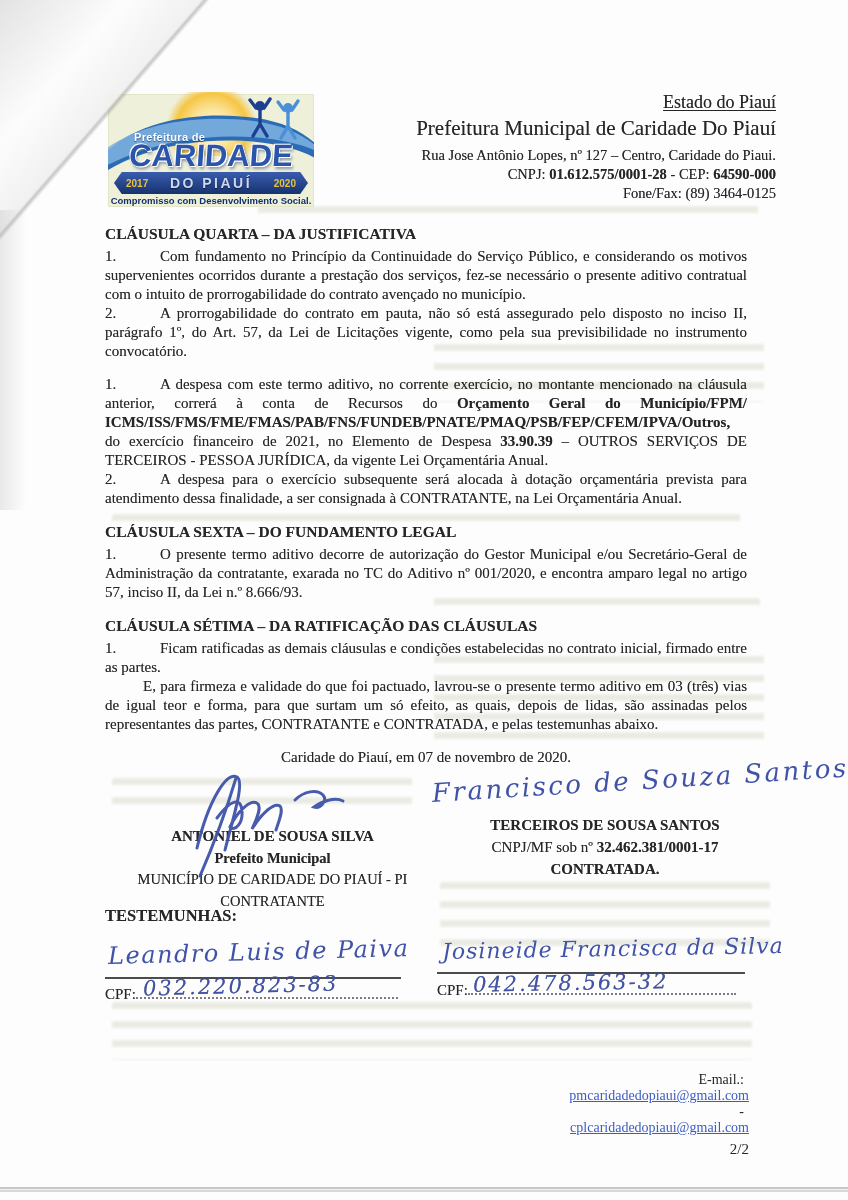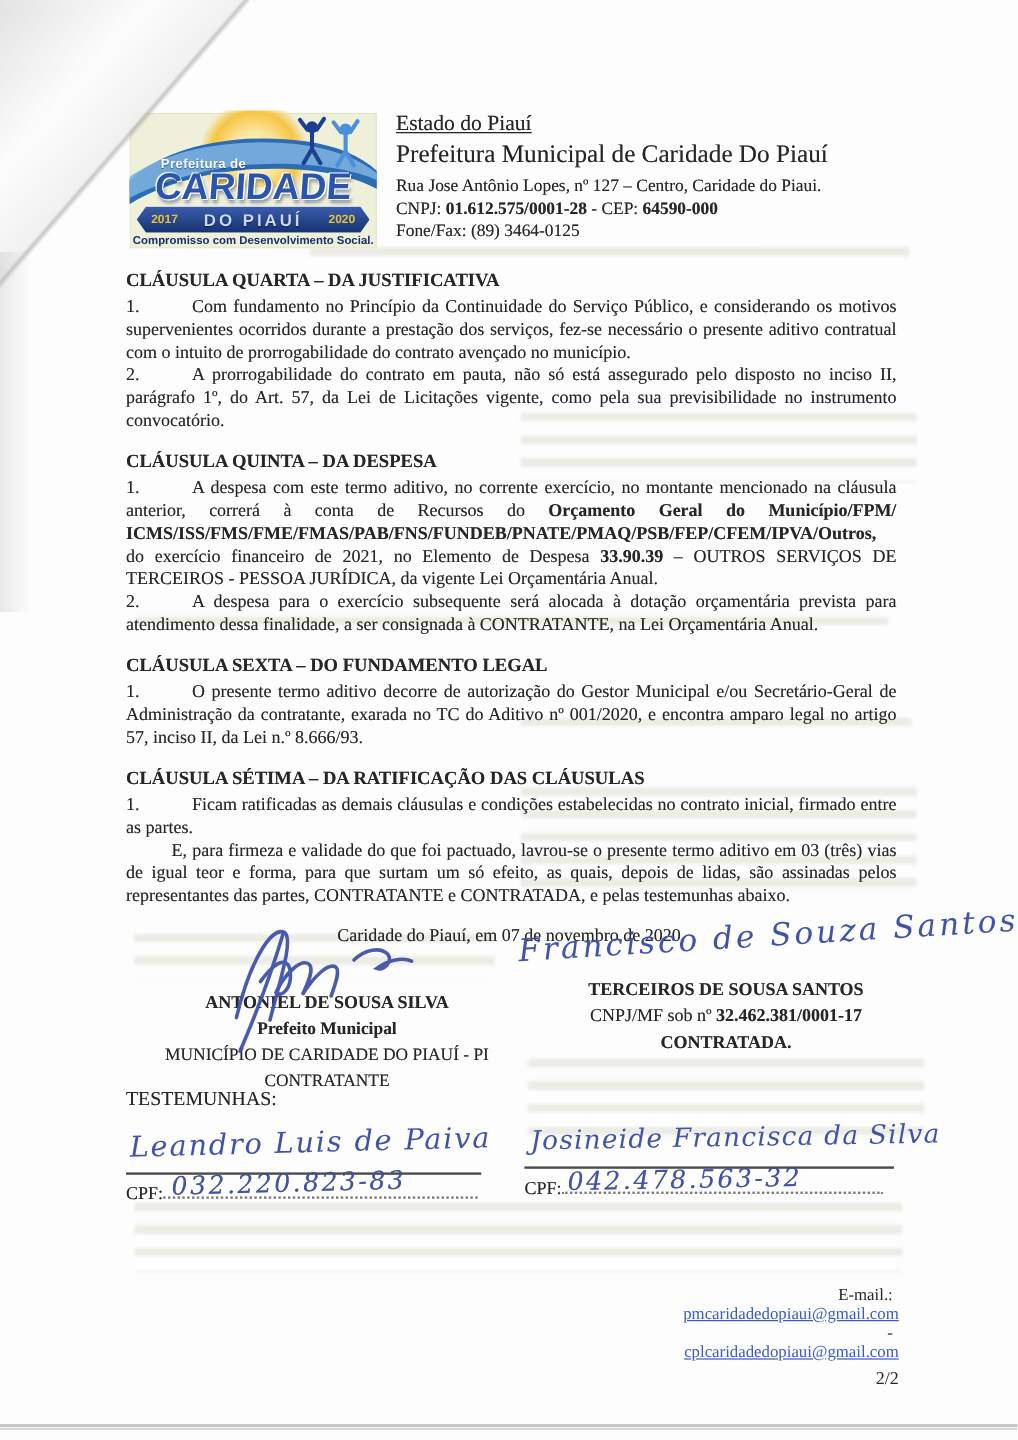--- a/index.html
+++ b/index.html
@@ -44,21 +44,21 @@
   .logo-banner{position:absolute;left:6px;right:6px;top:78px;height:22px;z-index:2;
     background:linear-gradient(#3a5cae,#16336f);
     clip-path:polygon(0 50%,4% 0,96% 0,100% 50%,96% 100%,4% 100%);
     display:flex;align-items:center;justify-content:space-between;padding:0 12px;box-sizing:border-box;}
   .logo-year{font:bold 10px "Liberation Sans",sans-serif;color:#e8c23a;}
   .logo-dp{font:bold 14px "Liberation Sans",sans-serif;color:#cdd8f1;letter-spacing:2.5px;text-shadow:0 1px 1px #0a1d45;}
   .logo-tag{position:absolute;left:0;right:0;bottom:1px;text-align:center;z-index:2;
     font:bold 9.5px "Liberation Sans",sans-serif;color:#13306e;}
 
   
-  .hdr{position:absolute;left:330px;top:92px;width:460px;text-align:left;z-index:2;
+  .hdr{position:absolute;left:316px;top:92px;width:460px;text-align:right;z-index:2;
     text-shadow:0 0 .4px rgba(0,0,0,.45);}
   .hdr-state{font-size:18px;text-decoration:underline;text-underline-offset:2px;}
   .hdr-muni{font-size:21px;margin-top:3px;text-underline-offset:3px;}
   .hdr-addr{font-size:14.5px;margin-top:6px;}
   .hdr-cnpj{font-size:14.5px;margin-top:2px;}
   .hdr-phone{font-size:14.5px;margin-top:2px;}
   .b{font-weight:bold;}
 
   
   .content{position:absolute;left:105px;top:224px;width:642px;z-index:1;
@@ -80,21 +80,21 @@
   .sig-left .party{font-size:14.5px;}
   .scribble{position:absolute;left:78px;top:-62px;z-index:2;}
   .sig-right{position:absolute;left:445px;top:814px;width:320px;text-align:center;z-index:1;line-height:22px;text-shadow:0 0 .35px rgba(0,0,0,.4);}
   .sig-right .name{font-weight:bold;font-size:15px;}
   .sig-right .cid{font-weight:bold;font-size:15px;}
   .sig-right .cnpj-line{font-size:15px;}
   .sig-right .party{font-weight:bold;font-size:15px;}
   .hw-francisco{position:absolute;left:432px;top:778px;font-size:26px;letter-spacing:2.5px;white-space:nowrap;transform:rotate(-3.5deg);transform-origin:left center;}
 
   
-  .wit-title{position:absolute;left:105px;top:906px;font-weight:normal;font-size:16.5px;z-index:1;text-shadow:0 0 .35px rgba(0,0,0,.4);}
+  .wit-title{position:absolute;left:105px;top:906px;font-weight:bold;font-size:16.5px;z-index:1;text-shadow:0 0 .35px rgba(0,0,0,.4);}
   .wit1-line{position:absolute;left:105px;top:933px;width:296px;height:44px;border-bottom:2px solid #4c4c50;z-index:1;}
   .wit2-line{position:absolute;left:437px;top:930px;width:308px;height:42px;border-bottom:2px solid #4c4c50;z-index:1;}
   .hw-wit1{position:absolute;left:108px;top:938px;font-size:24px;letter-spacing:1.5px;white-space:nowrap;transform:rotate(-1.5deg);}
   .hw-wit2{position:absolute;left:442px;top:936px;font-size:22px;letter-spacing:1px;white-space:nowrap;transform:rotate(-1deg);}
   .cpf-row{position:absolute;z-index:1;font-size:15px;text-shadow:0 0 .35px rgba(0,0,0,.4);}
   .cpf1{left:105px;top:984px;width:300px;}
   .cpf2{left:437px;top:980px;width:308px;}
   .dots{display:inline-block;border-bottom:2px dotted #7b7b80;height:13px;vertical-align:baseline;}
   .hw-cpf{position:absolute;font-size:21px;letter-spacing:2px;white-space:nowrap;}
   .hw-cpf1{left:38px;top:-10px;transform:rotate(-1.5deg);}
@@ -161,21 +161,20 @@
 
   <div class="content">
 
     <div class="sec">
       <h3 class="clause-title">CLÁUSULA QUARTA – DA JUSTIFICATIVA</h3>
       <p class="item"><span class="num">1.</span><span>Com fundamento no Princípio da Continuidade do Serviço Público, e considerando os motivos supervenientes ocorridos durante a prestação dos serviços, fez-se necessário o presente aditivo contratual com o intuito de prorrogabilidade do contrato avençado no município.</span></p>
       <p class="item"><span class="num">2.</span><span>A prorrogabilidade do contrato em pauta, não só está assegurado pelo disposto no inciso II, parágrafo 1º, do Art. 57, da Lei de Licitações vigente, como pela sua previsibilidade no instrumento convocatório.</span></p>
     </div>
 
     <div class="sec">
-      <h3 class="clause-title">CLÁUSULA QUINTA – DA DESPESA</h3>
       <p class="item"><span class="num">1.</span><span>A despesa com este termo aditivo, no corrente exercício, no montante mencionado na cláusula anterior, correrá à conta de Recursos do </span><span class="b">Orçamento Geral do Município/FPM/</span><wbr><span class="b wrapany">ICMS/ISS/FMS/FME/FMAS/PAB/FNS/FUNDEB/PNATE/PMAQ/PSB/FEP/CFEM/IPVA/Outros,</span><span> do exercício financeiro de 2021, no Elemento de Despesa </span><span class="b">33.90.39</span><span> – OUTROS SERVIÇOS DE TERCEIROS - PESSOA JURÍDICA, da vigente Lei Orçamentária Anual.</span></p>
       <p class="item"><span class="num">2.</span><span>A despesa para o exercício subsequente será alocada à dotação orçamentária prevista para atendimento dessa finalidade, a ser consignada à CONTRATANTE, na Lei Orçamentária Anual.</span></p>
     </div>
 
     <div class="sec">
       <h3 class="clause-title">CLÁUSULA SEXTA – DO FUNDAMENTO LEGAL</h3>
       <p class="item"><span class="num">1.</span><span>O presente termo aditivo decorre de autorização do Gestor Municipal e/ou Secretário-Geral de Administração da contratante, exarada no TC do Aditivo nº 001/2020, e encontra amparo legal no artigo 57, inciso II, da Lei n.º 8.666/93.</span></p>
     </div>
 
     <div class="sec">

